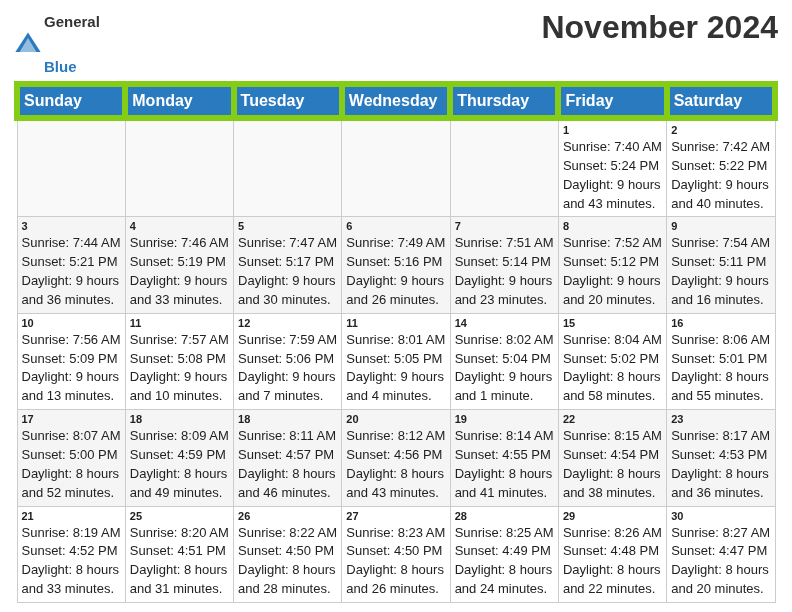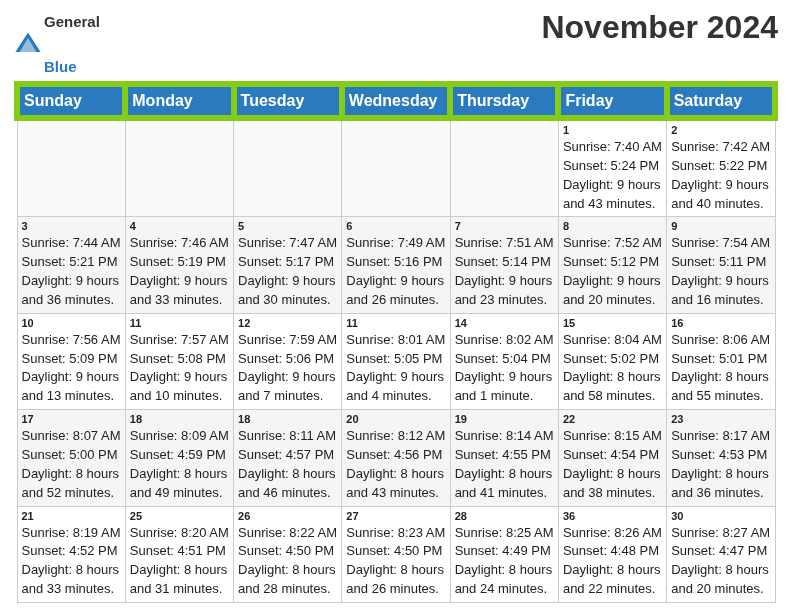--- a/index.html
+++ b/index.html
@@ -258,21 +258,21 @@
           </td>
           <td>
             <span class="day-number">27</span>
             <div class="day-info">Sunrise: 8:23 AM<br>Sunset: 4:50 PM<br>Daylight: 8 hours<br>and 26 minutes.</div>
           </td>
           <td>
             <span class="day-number">28</span>
             <div class="day-info">Sunrise: 8:25 AM<br>Sunset: 4:49 PM<br>Daylight: 8 hours<br>and 24 minutes.</div>
           </td>
           <td>
-            <span class="day-number">36</span>
+            <span class="day-number">29</span>
             <div class="day-info">Sunrise: 8:26 AM<br>Sunset: 4:48 PM<br>Daylight: 8 hours<br>and 22 minutes.</div>
           </td>
           <td>
             <span class="day-number">30</span>
             <div class="day-info">Sunrise: 8:27 AM<br>Sunset: 4:47 PM<br>Daylight: 8 hours<br>and 20 minutes.</div>
           </td>
         </tr>
       </tbody>
   </table>
 </div>

